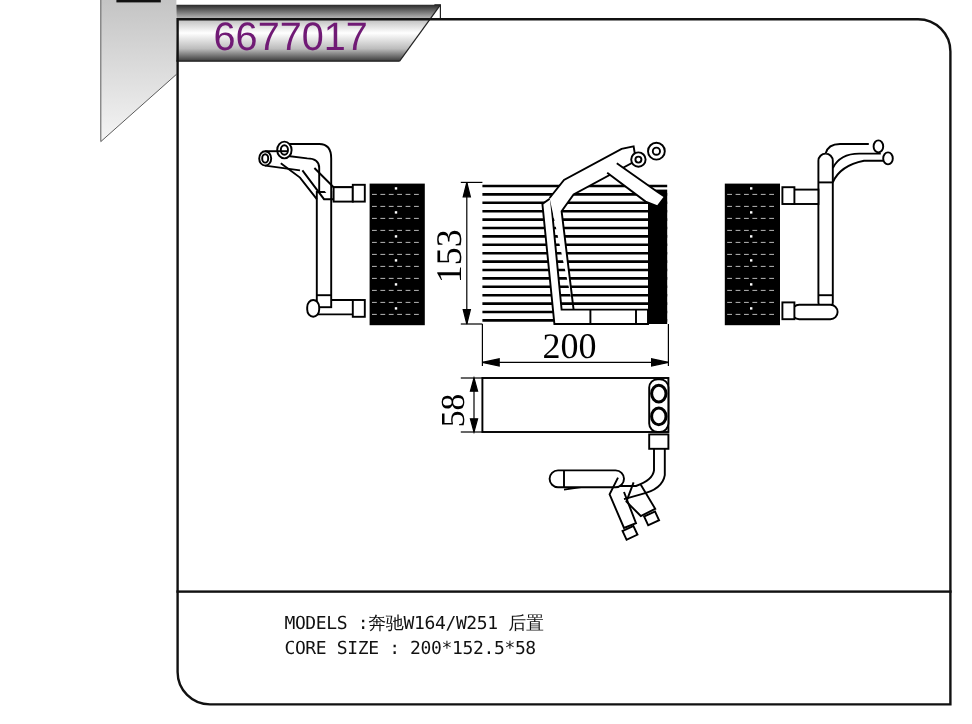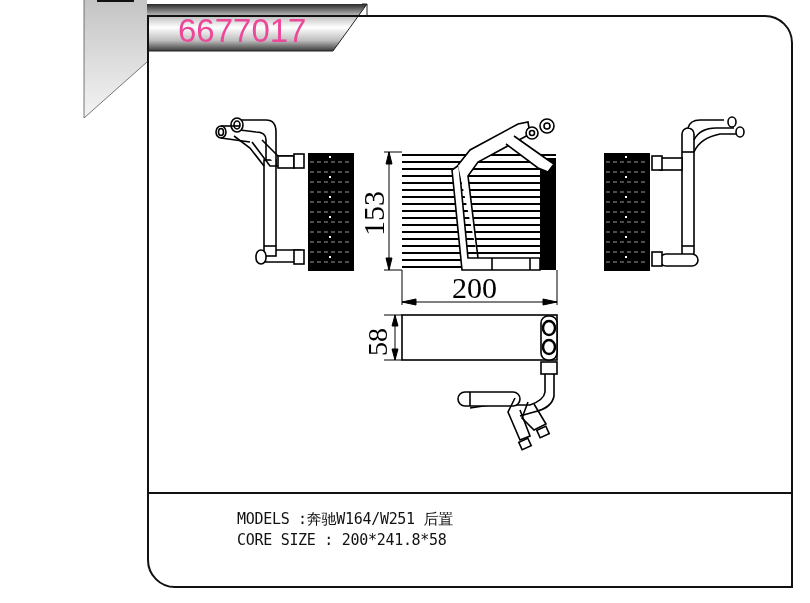--- a/index.html
+++ b/index.html
@@ -8,21 +8,21 @@
     position: absolute; left: 147px; top: 15px; width: 646px; height: 573px;
     border: 2px solid #111; border-left-width: 2px;
     border-top-right-radius: 28px; border-bottom-left-radius: 28px;
     border-top-left-radius: 0; border-bottom-right-radius: 0;
     box-sizing: border-box;
   }
   .divider { position: absolute; left: 147px; top: 492px; width: 646px; height: 2px; background: #111; }
   .info { position: absolute; left: 237px; top: 509px; font-family: "DejaVu Sans Mono", "Liberation Mono", monospace; font-size: 15px; line-height: 21px; color: #111; letter-spacing: -0.3px; }
   .info div { white-space: pre; }
   .drawing { position: absolute; left: 0; top: 0; }
-  .part-no { position: absolute; left: 178px; top: 12px; font-family: "Liberation Sans", sans-serif; font-size: 33px; color: #ec4899; letter-spacing: 0px; }
+  .part-no { position: absolute; left: 178px; top: 12px; font-family: "Liberation Sans", sans-serif; font-size: 33px; color: #701a75; letter-spacing: 0px; }
 </style>
 </head>
 <body>
 
 <svg class="drawing" width="810" height="603" viewBox="0 0 810 603" xmlns="http://www.w3.org/2000/svg">
   <defs>
     <linearGradient id="bannerGrad" x1="0" y1="0" x2="0" y2="1">
       <stop offset="0" stop-color="#2a2a2a"></stop>
       <stop offset="0.25" stop-color="#bdbdbd"></stop>
       <stop offset="0.5" stop-color="#ffffff"></stop>
@@ -212,14 +212,14 @@
   </g>
 </svg>
 
 <div class="frame"></div>
 <div class="divider"></div>
 
 <div class="part-no">6677017</div>
 
 <div class="info">
   <div>MODELS :奔驰W164/W251 后置</div>
-  <div>CORE SIZE : 200*241.8*58</div>
+  <div>CORE SIZE : 200*152.5*58</div>
 </div>
 
 </body></html>

